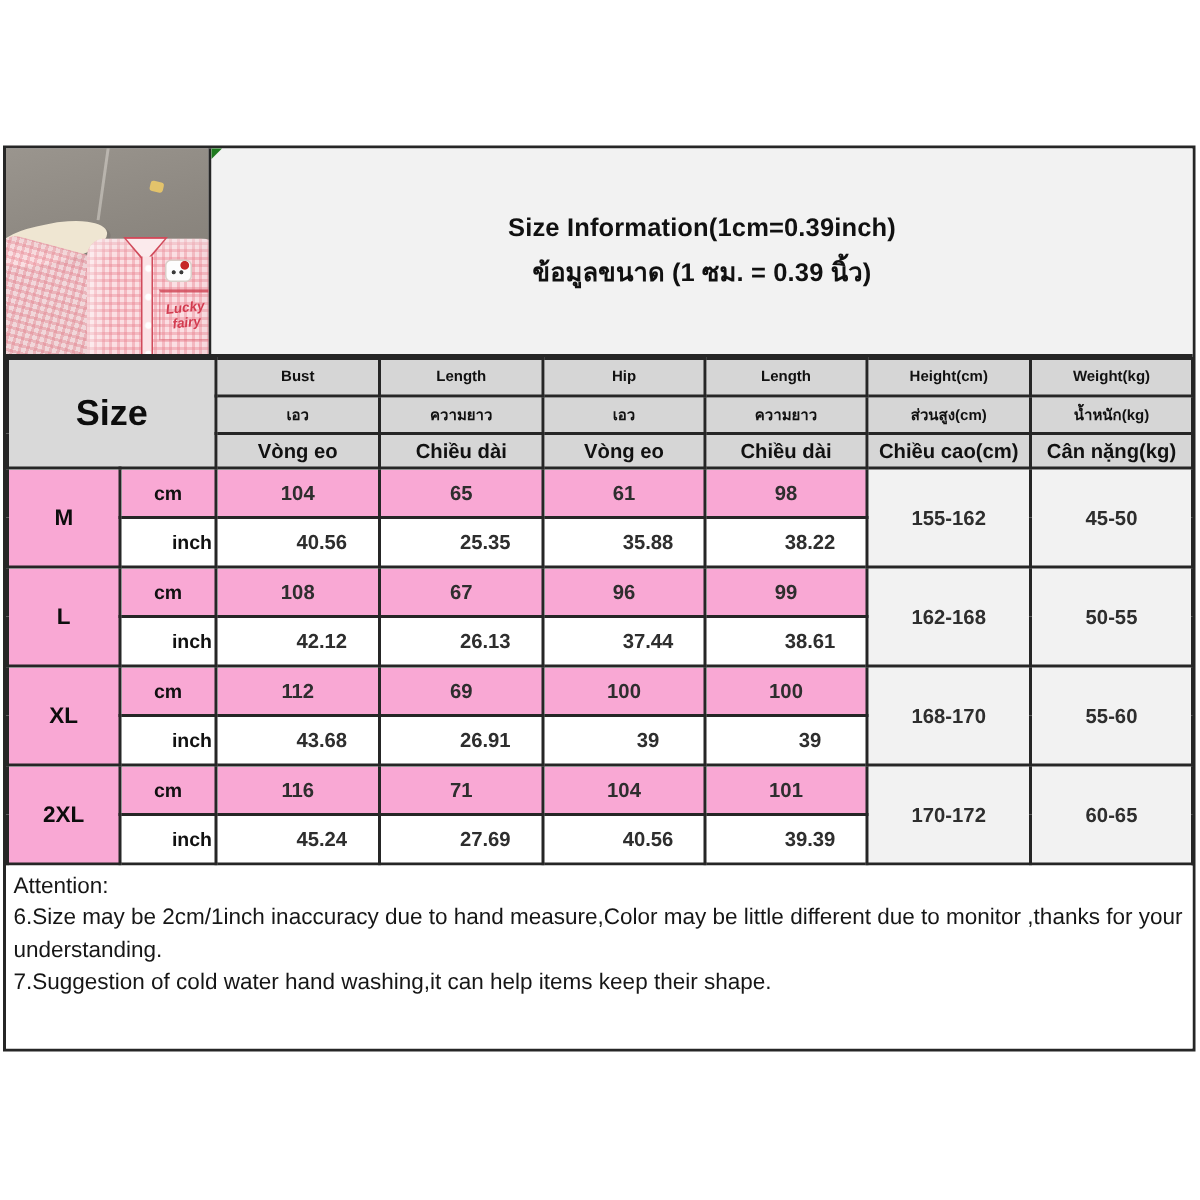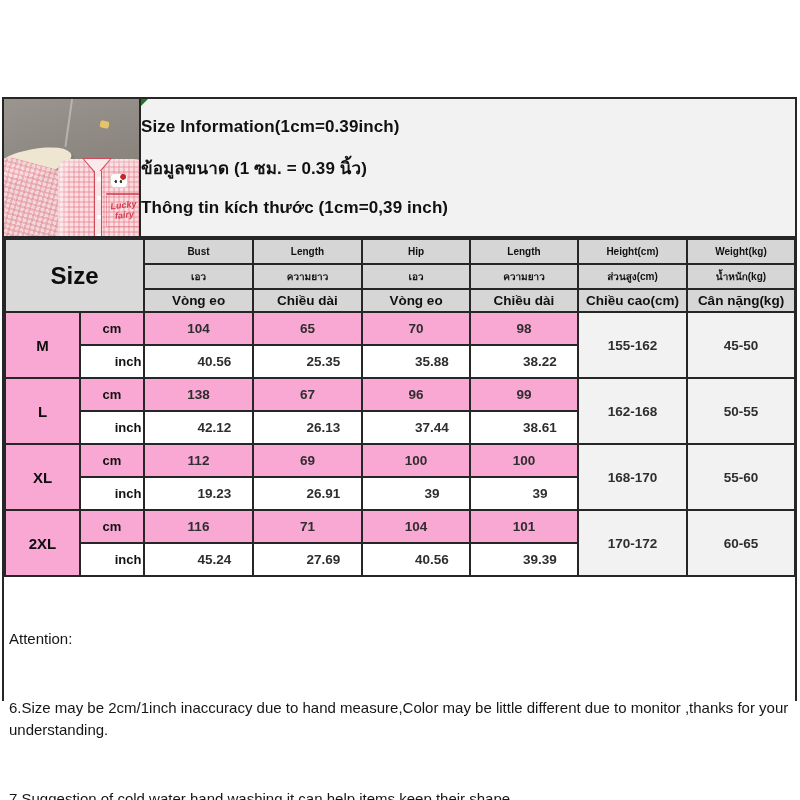--- a/index.html
+++ b/index.html
@@ -40,21 +40,21 @@
                             radial-gradient(circle at 30% 58%, #3a3a3a 1.1px, rgba(0,0,0,0) 1.6px),
                             radial-gradient(circle at 62% 58%, #3a3a3a 1.1px, rgba(0,0,0,0) 1.6px); }
   .pocket { position:absolute; left:48px; top:34px; width:36px; height:34px;
             border-top:2px solid rgba(208,74,90,0.85); border-left:1px solid rgba(208,74,90,0.4);
             border-right:1px solid rgba(208,74,90,0.4); border-bottom:1px solid rgba(208,74,90,0.3);
             display:flex; align-items:center; justify-content:center; }
   .brand { width:36px; text-align:center; color:#d23c50; font-weight:bold; font-style:italic;
            font-size:9px; line-height:1.1; transform:rotate(-6deg); }
 
   .title-cell { flex:1 1 auto; background:#f2f2f2; position:relative; display:flex; flex-direction:column;
-                justify-content:center; gap:17px; }
+                justify-content:center; align-items:center; gap:5px; }
   .title-cell div { font-weight:bold; font-size:17px; color:#111; letter-spacing:0.1px; }
   .green-corner { position:absolute; left:0; top:0; width:0; height:0;
                   border-top:7px solid #1f7a1f; border-right:7px solid transparent; }
 
   
   table.size-table { width:100%; border-collapse:collapse; table-layout:fixed; flex:0 0 auto; }
   table.size-table td { border:2px solid #262626; text-align:center; vertical-align:middle;
                         padding:0; overflow:hidden; white-space:nowrap; }
   tr.r-hdr  { height:25px; }
   tr.r-hdr3 { height:23px; }
@@ -65,21 +65,21 @@
   .size-label { background:#dedede; font-weight:bold; font-size:15px; color:#0d0d0d; }
   .unit-cell  { font-weight:bold; font-size:13px; color:#111; }
   .val        { font-weight:bold; font-size:13.5px; color:#2e2e2e; }
   tr.cm-row td   { background:#f9a8d4; }
   tr.inch-row td { background:#ffffff;padding-left:32px; }
   td.hw { background:#f2f2f2 !important; font-weight:bold; font-size:13.5px; color:#2e2e2e; }
   td.size-label, td.size-cell { background-clip:padding-box; }
 
   
   .attention { flex:1 1 auto; background:#ffffff; padding:3px 5px; font-size:15px; line-height:1.42; color:#161616; }
-  .attention .att-line { font-weight:normal;margin-top:48px; }
+  .attention .att-line { font-weight:normal; }
 </style>
 </head>
 <body>
 
 <div class="page">
   <div class="sheet">
 
     <div class="top-row">
       <div class="photo">
         <div class="couch-seam"></div>
@@ -93,21 +93,20 @@
           <div class="patch"></div>
           <div class="pocket">
             <span class="brand">Lucky fairy</span>
           </div>
         </div>
       </div>
       <div class="title-cell">
         <div class="green-corner"></div>
         <div>Size Information(1cm=0.39inch)</div>
         <div>ข้อมูลขนาด (1 ซม. = 0.39 นิ้ว)</div>
-        <div>Thông tin kích thước (1cm=0,39 inch)</div>
       </div>
     </div>
 
     <table class="size-table">
       <colgroup>
         <col style="width:75px">
           <col style="width:64px">
         <col style="width:109px">
           <col style="width:109px">
           <col style="width:108px">
@@ -140,37 +139,37 @@
         <td class="hdr-cell hdr-vi">Chiều dài</td>
         <td class="hdr-cell hdr-vi">Chiều cao(cm)</td>
         <td class="hdr-cell hdr-vi">Cân nặng(kg)</td>
       </tr>
 
       <tr class="r-data cm-row">
         <td class="size-label" rowspan="2">M</td>
         <td class="unit-cell">cm</td>
         <td class="val">104</td>
         <td class="val">65</td>
-        <td class="val">70</td>
+        <td class="val">61</td>
         <td class="val">98</td>
         <td class="hw" rowspan="2">155-162</td>
         <td class="hw" rowspan="2">45-50</td>
       </tr>
       <tr class="r-data inch-row">
         <td class="unit-cell">inch</td>
         <td class="val">40.56</td>
         <td class="val">25.35</td>
         <td class="val">35.88</td>
         <td class="val">38.22</td>
       </tr>
 
       <tr class="r-data cm-row">
         <td class="size-label" rowspan="2">L</td>
         <td class="unit-cell">cm</td>
-        <td class="val">138</td>
+        <td class="val">108</td>
         <td class="val">67</td>
         <td class="val">96</td>
         <td class="val">99</td>
         <td class="hw" rowspan="2">162-168</td>
         <td class="hw" rowspan="2">50-55</td>
       </tr>
       <tr class="r-data inch-row">
         <td class="unit-cell">inch</td>
         <td class="val">42.12</td>
         <td class="val">26.13</td>
@@ -183,21 +182,21 @@
         <td class="unit-cell">cm</td>
         <td class="val">112</td>
         <td class="val">69</td>
         <td class="val">100</td>
         <td class="val">100</td>
         <td class="hw" rowspan="2">168-170</td>
         <td class="hw" rowspan="2">55-60</td>
       </tr>
       <tr class="r-data inch-row">
         <td class="unit-cell">inch</td>
-        <td class="val">19.23</td>
+        <td class="val">43.68</td>
         <td class="val">26.91</td>
         <td class="val">39</td>
         <td class="val">39</td>
       </tr>
 
       <tr class="r-data cm-row">
         <td class="size-label" rowspan="2">2XL</td>
         <td class="unit-cell">cm</td>
         <td class="val">116</td>
         <td class="val">71</td>

